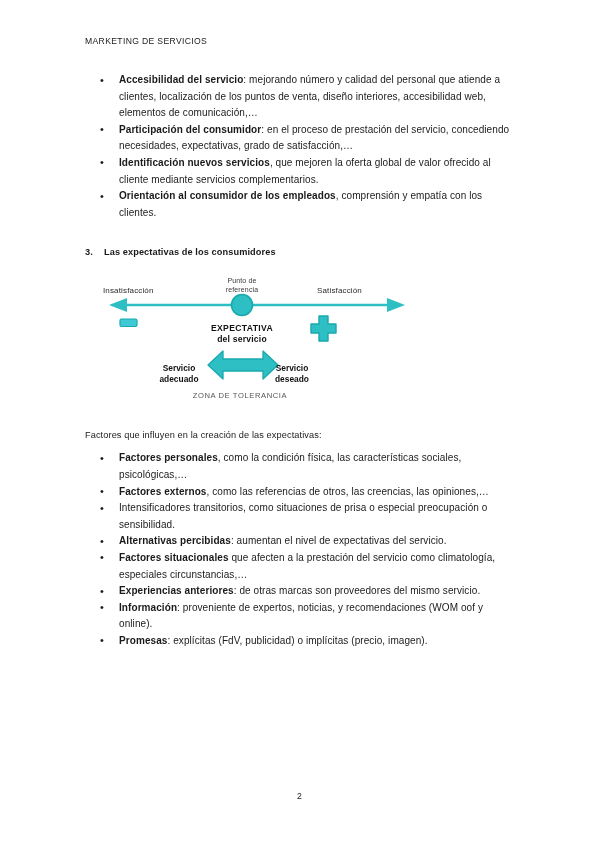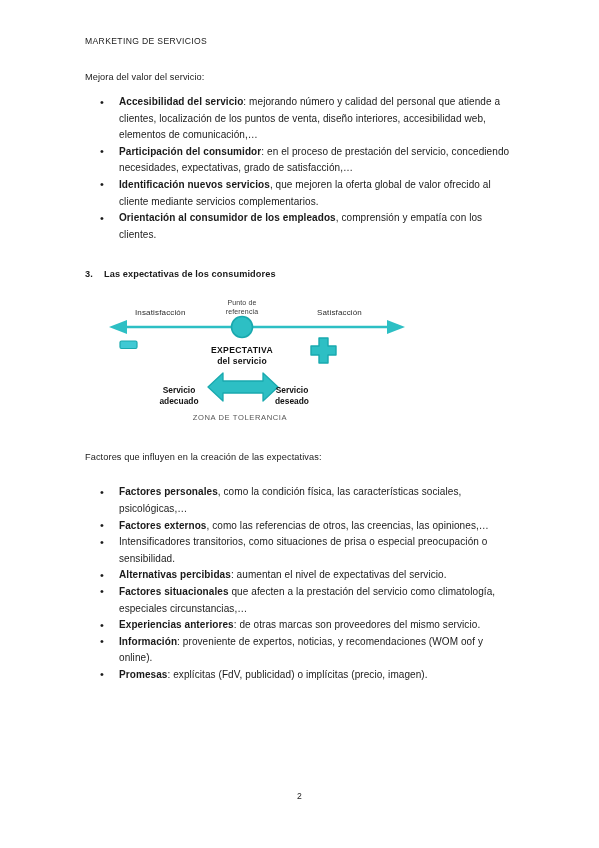--- a/index.html
+++ b/index.html
@@ -81,21 +81,21 @@
     margin: 22px 0 0 16px;
   }
   .diagram svg { display: block; }
   .dg-label {
     position: absolute;
     font-size: 8px;
     color: #2b2b2b;
     letter-spacing: 0.15px;
     white-space: nowrap;
   }
-  .dg-label-insatisfaccion { left: 2px; top: 7px; margin-left: 32px; }
+  .dg-label-insatisfaccion { left: 2px; top: 7px; }
   .dg-label-satisfaccion { left: 216px; top: 7px; }
   .dg-label-punto {
     left: 106px; top: -2px;
     text-align: center;
     width: 70px;
     font-size: 7px;
     line-height: 8.5px;
     color: #3a3a3a;
     white-space: normal;
   }
@@ -138,41 +138,40 @@
     width: 130px;
     text-align: center;
     font-size: 7.6px;
     letter-spacing: 0.6px;
     color: #555;
   }
 
   .after-diagram {
     font-size: 9.2px;
     letter-spacing: 0.1px;
-    margin: 16px 0 22px 0;
+    margin: 16px 0 10px 0;
     color: #1a1a1a;
   }
   .page-number {
     position: absolute;
     left: 0;
     right: 0;
     bottom: 47px;
     text-align: center;
     font-size: 8.6px;
     color: #1a1a1a;
   }
 </style>
 </head>
 <body>
 
 <div class="page">
 
   <div class="doc-header">MARKETING DE SERVICIOS</div>
 
-  <p class="intro-line">Mejora del valor del servicio:</p>
 
   <ul class="bullets" id="value-list">
       <li><span class="b">Accesibilidad del servicio</span><span>: mejorando número y calidad del personal que atiende a clientes, localización de los puntos de venta, diseño interiores, accesibilidad web, elementos de comunicación,…</span></li>
       <li><span class="b">Participación del consumidor</span><span>: en el proceso de prestación del servicio, concediendo necesidades, expectativas, grado de satisfacción,…</span></li>
       <li><span class="b">Identificación nuevos servicios</span><span>, que mejoren la oferta global de valor ofrecido al cliente mediante servicios complementarios.</span></li>
       <li><span class="b">Orientación al consumidor de los empleados</span><span>, comprensión y empatía con los clientes.</span></li>
     </ul>
 
   <div class="section-heading">
     <span class="num">3.</span>

